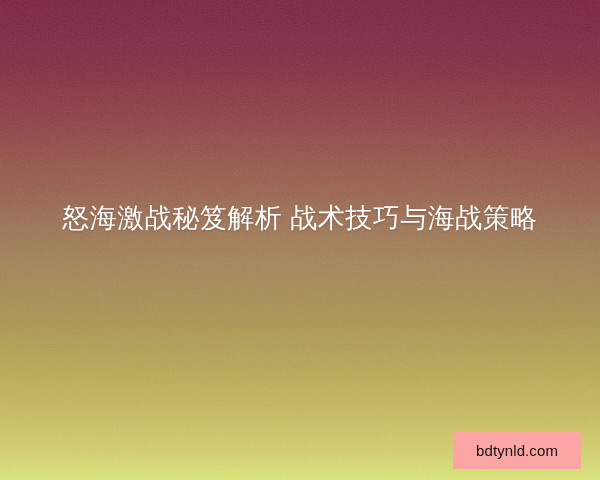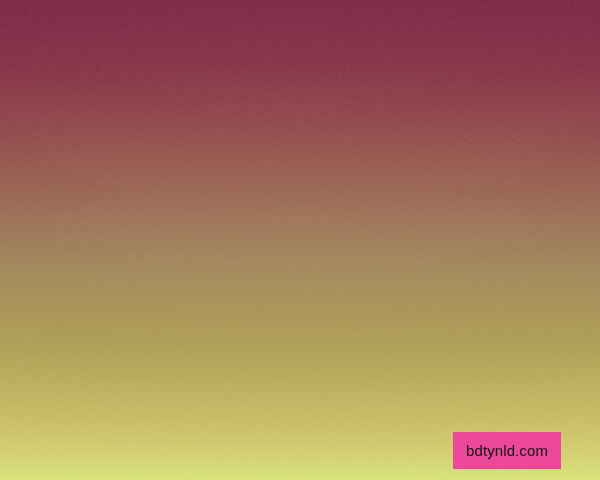--- a/index.html
+++ b/index.html
@@ -94,23 +94,23 @@
     letter-spacing: 0.5px;
     white-space: nowrap;
     text-shadow: 0 1px 2px rgba(60, 30, 20, 0.28);
   }
 
   
   .watermark-badge {
     position: absolute;
     left: 453px;
     top: 432px;
-    width: 108px;
+    width: 128px;
     height: 37px;
-    background: #ec4899;
+    background: #fca5a5;
     display: flex;
     align-items: center;
     justify-content: center;
     box-sizing: border-box;
   }
 
   .watermark-text {
     color: #141414;
     font-size: 15px;
     line-height: 1;
@@ -131,19 +131,20 @@
     <svg xmlns="http://www.w3.org/2000/svg" width="600" height="480" preserveAspectRatio="none">
       <filter id="grainFilter">
         <feTurbulence type="fractalNoise" baseFrequency="0.9" numOctaves="3" stitchTiles="stitch"></feTurbulence>
         <feColorMatrix type="saturate" values="0"></feColorMatrix>
       </filter>
       <rect width="600" height="480" filter="url(#grainFilter)" opacity="0.55"></rect>
     </svg>
   </div>
 
   <div class="title-block">
+    <span class="title-line">怒海激战秘笈解析 战术技巧与海战策略</span>
   </div>
 
   <div class="watermark-badge">
     <span class="watermark-text">bdtynld.com</span>
   </div>
 
 </div>
 
 </body></html>

